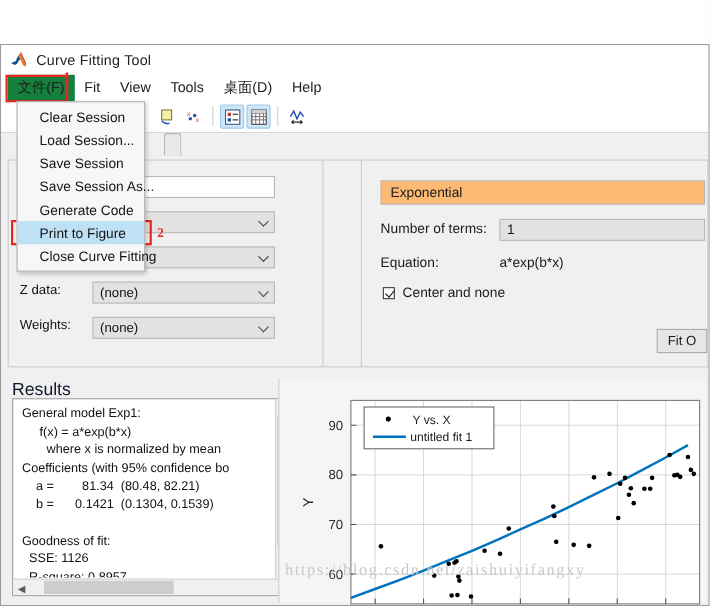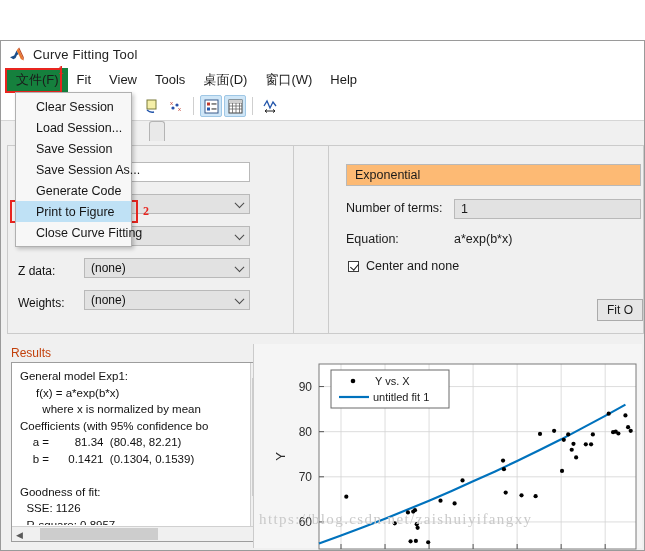--- a/index.html
+++ b/index.html
@@ -77,21 +77,21 @@
   .upper{
     position:absolute;left:0;top:100px;right:0;height:199px;
     background:#f0f0f0;
   }
   .panelwrap{
     position:absolute;left:6px;top:4px;right:0px;bottom:6px;
     background:#f0f0f0;border:1px solid #cbcbcb;box-sizing:border-box;
   }
   .vsplit{position:absolute;top:0;bottom:0;width:1px;background:#cbcbcb;}
 
-  .fieldrow{display:flex;align-items:flex-end;height:22px;margin-bottom:10px;}
+  .fieldrow{display:flex;align-items:flex-start;height:22px;margin-bottom:10px;}
   .flabel{width:66px;text-align:left;font-size:12px;color:#111;}
   .combo{
     position:relative;height:20px;
     background:#e2e2e2;border:1px solid #b9b9b9;
     box-sizing:border-box;display:flex;align-items:center;
     padding-left:6px;font-size:12px;color:#111;
   }
   .chev{position:absolute;right:6px;top:50%;transform:translateY(-60%) rotate(45deg);
         width:6px;height:6px;border-right:1.4px solid #4a4a4a;border-bottom:1.4px solid #4a4a4a;}
   .txtbox{
@@ -123,21 +123,21 @@
     transform:rotate(40deg);
   }
   .fitbtn{
     position:absolute;right:-2px;bottom:10px;width:46px;height:22px;
     background:#e6e6e6;border:1px solid #ababab;box-sizing:border-box;
     display:flex;align-items:center;justify-content:center;font-size:12px;
   }
 
   
   .lower{position:absolute;left:0;top:299px;right:0;bottom:0;background:#f0f0f0;}
-  .results-hd{position:absolute;left:10px;top:6px;font-size:12px;color:#c2410c;text-align:right;}
+  .results-hd{position:absolute;left:10px;top:6px;font-size:16px;color:#0f172a;text-align:right;}
   .results-box{
     position:absolute;left:10px;top:22px;width:255px;bottom:8px;
     background:#ffffff;border:1px solid #9d9d9d;box-sizing:border-box;
   }
   .results-text{
     position:absolute;left:8px;top:5px;right:16px;bottom:16px;
     font-size:11.5px;line-height:16.5px;color:#111;white-space:pre;
     overflow:hidden;
   }
   .vscroll{
@@ -190,21 +190,20 @@
     </span>
     <span class="ttl">Curve Fitting Tool</span>
   </div>
 
   <div class="menubar">
     <div class="menu-item sel">文件(F)</div>
     <div class="menu-item">Fit</div>
     <div class="menu-item">View</div>
     <div class="menu-item">Tools</div>
     <div class="menu-item">桌面(D)</div>
-    <div class="menu-item">窗口(W)</div>
     <div class="menu-item">Help</div>
   </div>
 
   <div class="toolbar">
     <div style="width:130px"></div>
     <div class="tb-btn">
       <svg width="17" height="17" viewBox="0 0 17 17">
         <rect x="3" y="2" width="9" height="9" fill="#f5efa8" stroke="#7a7a3a" stroke-width="1"></rect>
         <path d="M3 12 q3 3 7 2" stroke="#2255aa" fill="none" stroke-width="1.3"></path>
       </svg>

